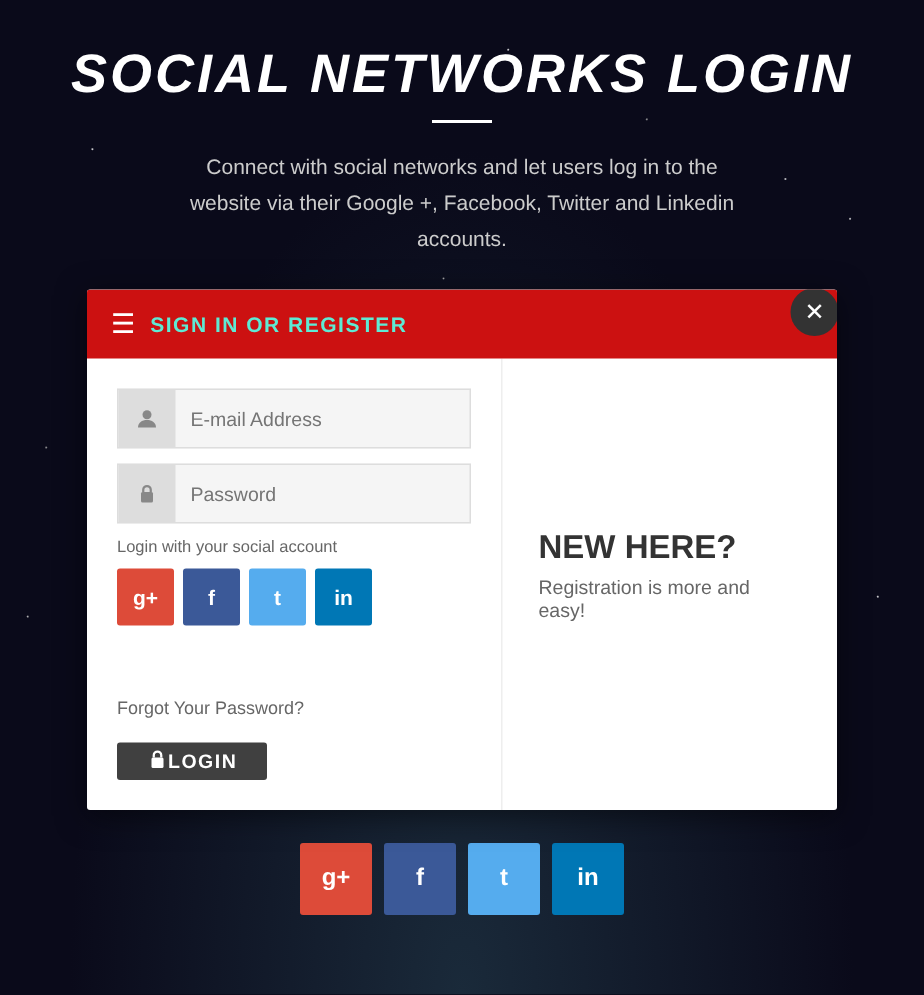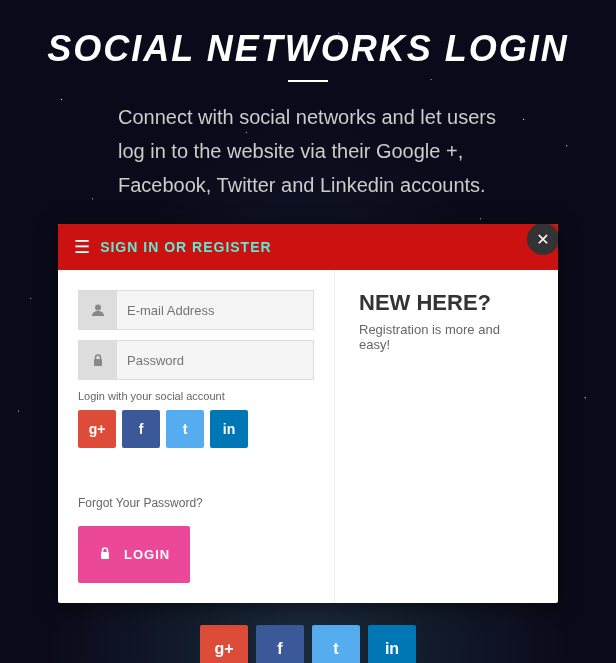--- a/index.html
+++ b/index.html
@@ -74,21 +74,22 @@
 
     .title-divider {
       width: 40px;
       height: 2px;
       background: #fff;
       margin: 0 auto 18px;
     }
 
     .page-description {
       color: #ccc;
-      font-size: 20px;
+      font-size: 14px;
+      text-align: center;
       line-height: 1.7;
       margin-bottom: 22px;
       max-width: 380px;
     }
 
     
     .modal {
       width: 500px;
       background: #fff;
       border-radius: 2px;
@@ -131,20 +132,21 @@
       display: flex;
       align-items: center;
       justify-content: center;
       color: #fff;
       font-size: 16px;
       border-radius: 50%;
     }
 
     .modal-body {
       display: flex;
+      align-items: center;
     }
 
     .modal-left {
       flex: 1;
       padding: 20px;
       border-right: 1px solid #eee;
     }
 
     .modal-right {
       flex: 1;
@@ -217,32 +219,32 @@
     .forgot-password {
       font-size: 12px;
       color: #666;
       cursor: pointer;
       margin-bottom: 16px;
       display: block;
       margin-top: 48px;
     }
 
     .login-btn {
-      background: #ec4899;
-      color: #fff;
-      border: none;
-      padding: 20px 20px;
+      background: #404040;
+      color: #fff;
+      border: none;
+      padding: 4px 20px;
       cursor: pointer;
       font-size: 13px;
       font-weight: bold;
       text-transform: uppercase;
       letter-spacing: 1px;
       display: flex;
       align-items: center;
-      gap: 12px;
+      gap: 0;
       border-radius: 2px;
     }
 
     .login-btn .lock-icon {
       font-size: 14px;
     }
 
     
     .new-here-title {
       font-size: 22px;

